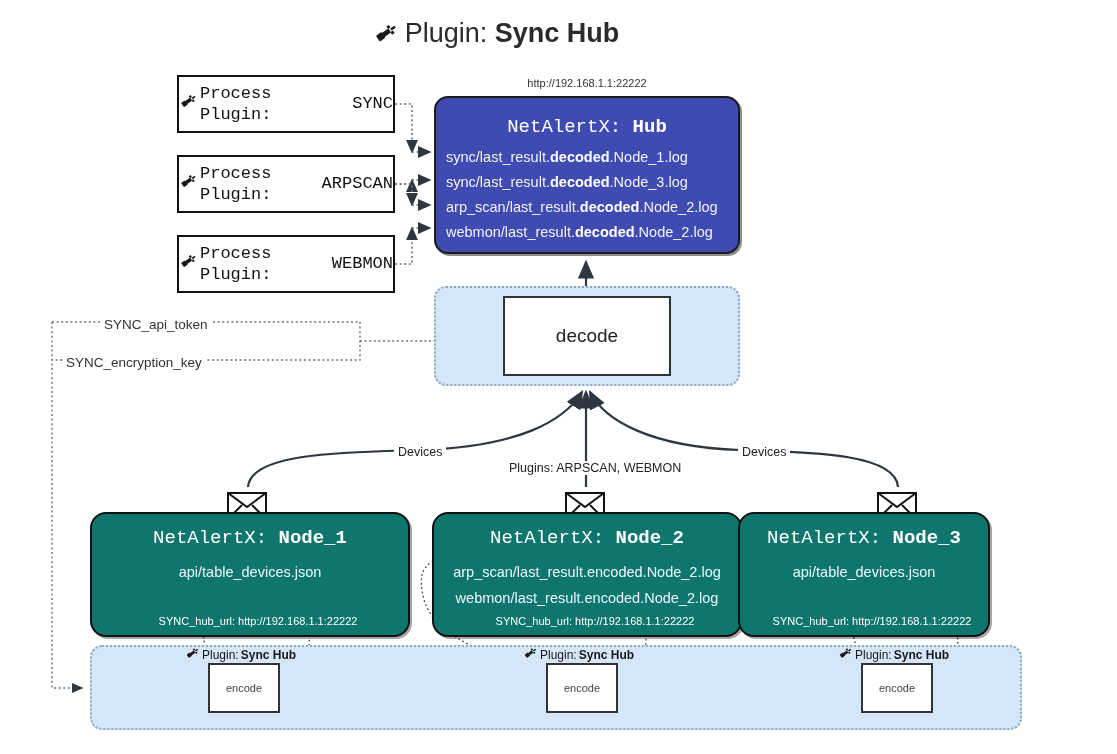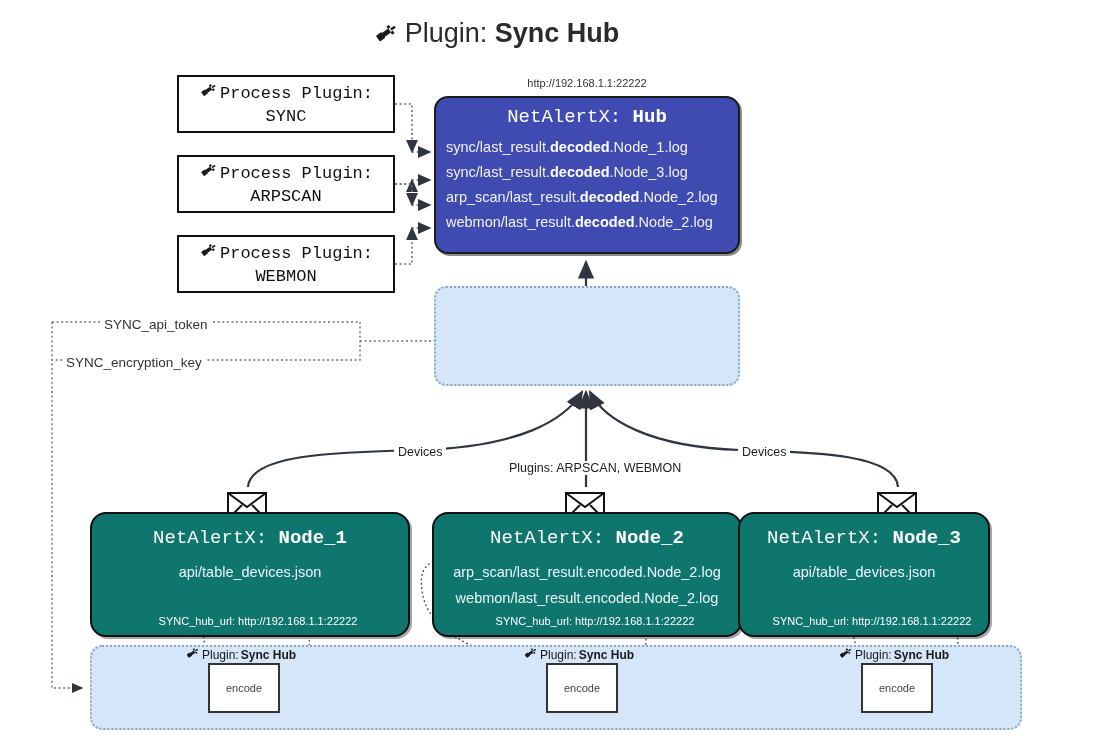--- a/index.html
+++ b/index.html
@@ -13,33 +13,33 @@
   #title{left:0;top:18px;width:992px;text-align:center;font-size:27px;color:#2b2b2b;}
   #title .plug{display:inline-block;vertical-align:-3px;margin-right:6px;}
   #title .strong{font-weight:bold;}
 
   
   #hub-url{left:434px;top:77px;width:306px;text-align:center;font-size:11px;color:#333;}
 
   
   .pbox{width:218px;height:58px;border:2px solid #111;background:#fff;
         font-family:"Liberation Mono", monospace;font-size:17px;color:#111;
-        display:flex;flex-direction:column;align-items:center;justify-content:center;
+        display:flex;flex-direction:row;align-items:center;justify-content:center;
         line-height:1.25;box-sizing:border-box;}
   .pbox .l1{display:flex;align-items:center;gap:2px;}
   .pbox .l2{}
   #pbox1{left:177px;top:75px;}
   #pbox2{left:177px;top:155px;}
   #pbox3{left:177px;top:235px;}
 
   
   #hub{left:434px;top:96px;width:306px;height:158px;background:#3f4bb0;
        border:2px solid #1c1c1c;border-radius:14px;box-sizing:border-box;
        box-shadow:2px 2px 0 rgba(0,0,0,.45);}
-  #hub .hub-title{margin-top:8px;text-align:center;font-family:"Liberation Mono", monospace;
+  #hub .hub-title{margin-top:18px;text-align:center;font-family:"Liberation Mono", monospace;
        font-size:19px;color:#fff;}
   #hub .hub-title b{font-weight:bold;}
   #hub .logs{margin-top:7px;padding-left:10px;}
   #hub .logline{font-size:14.5px;color:#f2f2f2;line-height:25px;white-space:nowrap;}
   #hub .logline b{font-weight:bold;color:#ffffff;}
 
   
   #decode-wrap{left:434px;top:286px;width:306px;height:100px;background:#d4e6f8;
        border:2px dotted #8fa8bd;border-radius:12px;box-sizing:border-box;}
   #decode{left:503px;top:296px;width:168px;height:80px;background:#fff;
@@ -236,20 +236,21 @@
     <div class="hub-title"><span>NetAlertX: </span><b>Hub</b></div>
     <div class="logs">
       <div class="logline"><span>sync/last_result.</span><b>decoded</b><span>.Node_1.log</span></div>
       <div class="logline"><span>sync/last_result.</span><b>decoded</b><span>.Node_3.log</span></div>
       <div class="logline"><span>arp_scan/last_result.</span><b>decoded</b><span>.Node_2.log</span></div>
       <div class="logline"><span>webmon/last_result.</span><b>decoded</b><span>.Node_2.log</span></div>
     </div>
   </div>
 
   <div class="abs" id="decode-wrap"></div>
+  <div class="abs" id="decode">decode</div>
 
   <div class="abs seclabel" id="sec1">SYNC_api_token</div>
   <div class="abs seclabel" id="sec2">SYNC_encryption_key</div>
 
   <div class="abs edgelabel" id="lbl-dev-l">Devices</div>
   <div class="abs edgelabel" id="lbl-dev-r">Devices</div>
   <div class="abs edgelabel" id="lbl-plugins">Plugins: ARPSCAN, WEBMON</div>
 
   <div class="abs env" id="env1">
     <svg width="40" height="28" viewBox="0 0 40 28">

